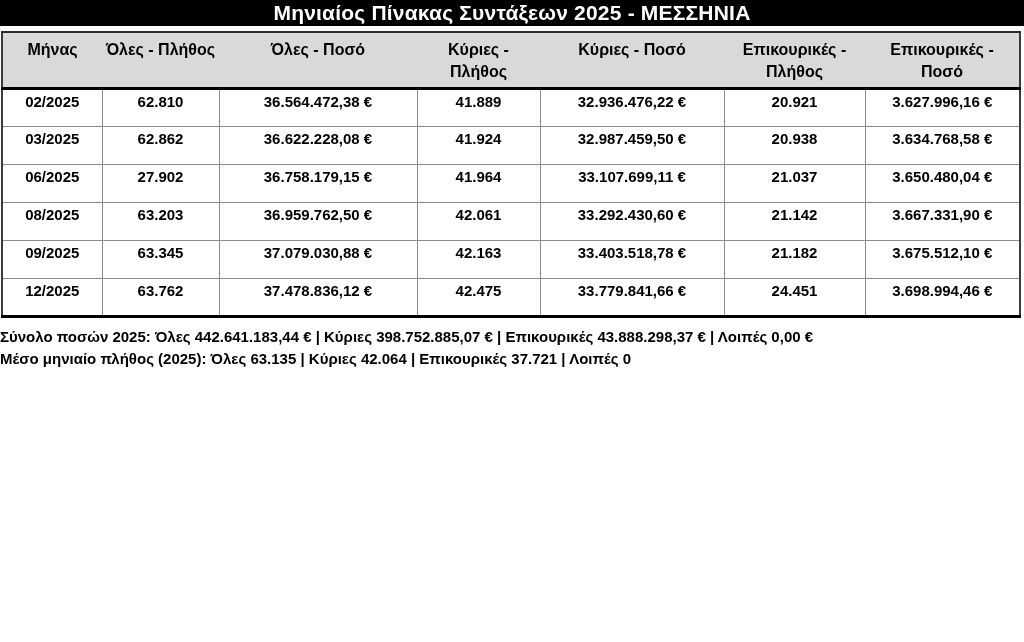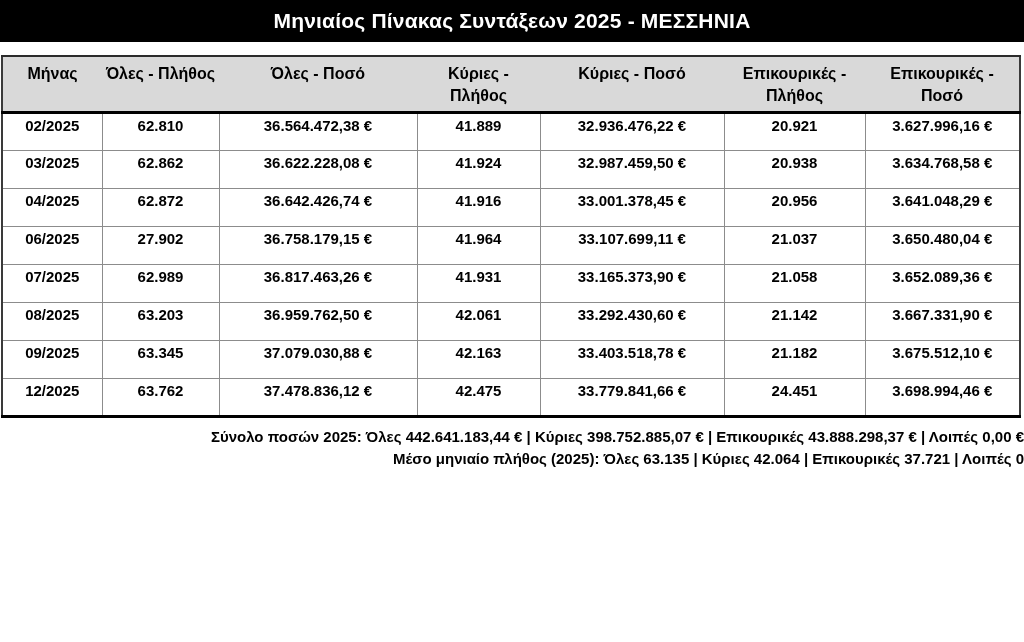--- a/index.html
+++ b/index.html
@@ -7,33 +7,33 @@
     position: relative;
     width: 1024px;
     height: 642px;
     background: #ffffff;
     font-family: "Liberation Sans", sans-serif;
     font-weight: 700;
     color: #000;
     overflow: hidden;
   }
   .title-bar {
-    height: 42px;
+    height: 26px;
     background: #000000;
     color: #ffffff;
     display: flex;
     align-items: center;
     justify-content: center;
     font-size: 21px;
     letter-spacing: 0.2px;
   }
   .gap { height: 5px; background: #ffffff; }
   table.pension-table {
     width: 920px;
-    margin: 8px 1px;
+    margin: 0 1px;
     border-collapse: collapse;
     table-layout: fixed;
     border-left: 2px solid #3a3a3a;
     border-right: 2px solid #3a3a3a;
     border-bottom: 3px solid #000000;
   }
   thead th {
     background: #d9d9d9;
     border-top: 2px solid #2b2b2b;
     border-bottom: 3px solid #000000;
@@ -55,25 +55,24 @@
     padding: 3px 2px 0 2px;
     height: 38px;
     box-sizing: border-box;
     border-bottom: 1px solid #8c8c8c;
     border-left: 1px solid #8c8c8c;
     white-space: nowrap;
   }
   tbody td:first-child { border-left: none; }
   .footer {
     margin-top: 8px;
-    text-align: right;
+    text-align: left;
     font-size: 15px;
     font-weight: 700;
     line-height: 22px;
-    padding-left: 31px;
   }
 </style>
 </head>
 <body>
 
 <div class="page">
 
   <div class="title-bar">
     <span>Μηνιαίος Πίνακας Συντάξεων 2025 - ΜΕΣΣΗΝΙΑ</span>
   </div>
@@ -114,45 +113,27 @@
         <tr>
       <td>03/2025</td>
       <td>62.862</td>
       <td>36.622.228,08 €</td>
       <td>41.924</td>
       <td>32.987.459,50 €</td>
       <td>20.938</td>
       <td>3.634.768,58 €</td>
     </tr>
         <tr>
-      <td>04/2025</td>
-      <td>62.872</td>
-      <td>36.642.426,74 €</td>
-      <td>41.916</td>
-      <td>33.001.378,45 €</td>
-      <td>20.956</td>
-      <td>3.641.048,29 €</td>
-    </tr>
-        <tr>
       <td>06/2025</td>
       <td>27.902</td>
       <td>36.758.179,15 €</td>
       <td>41.964</td>
       <td>33.107.699,11 €</td>
       <td>21.037</td>
       <td>3.650.480,04 €</td>
-    </tr>
-        <tr>
-      <td>07/2025</td>
-      <td>62.989</td>
-      <td>36.817.463,26 €</td>
-      <td>41.931</td>
-      <td>33.165.373,90 €</td>
-      <td>21.058</td>
-      <td>3.652.089,36 €</td>
     </tr>
         <tr>
       <td>08/2025</td>
       <td>63.203</td>
       <td>36.959.762,50 €</td>
       <td>42.061</td>
       <td>33.292.430,60 €</td>
       <td>21.142</td>
       <td>3.667.331,90 €</td>
     </tr>

